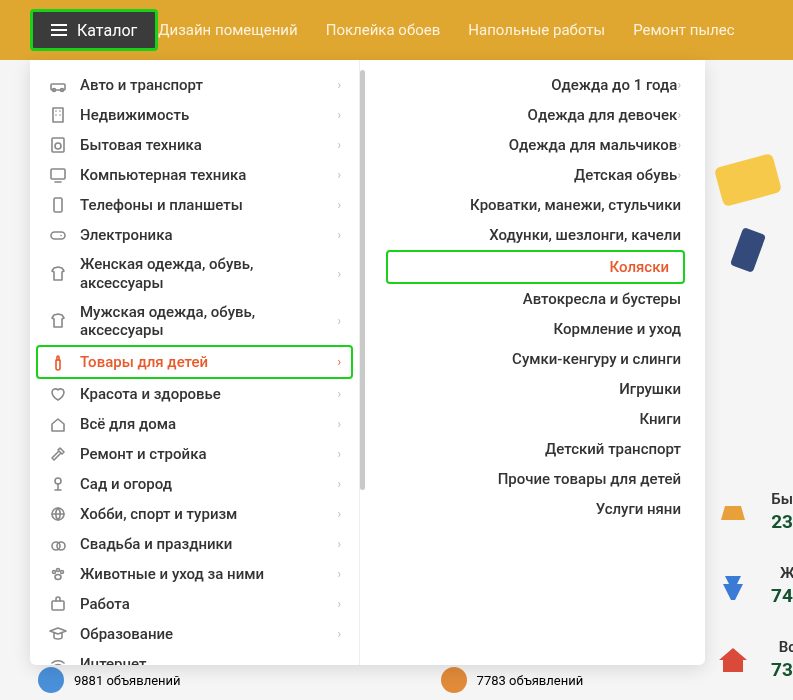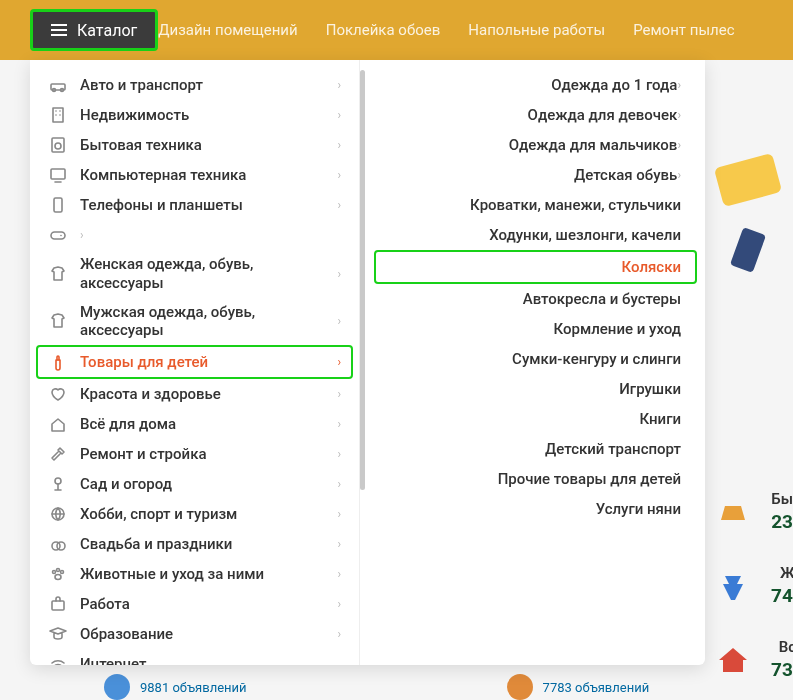--- a/index.html
+++ b/index.html
@@ -140,21 +140,21 @@
     min-height: 30px;
     font-weight: 500;
   }
   .sub-item .chev {
     color: #bbb;
     font-size: 12px;
   }
   .sub-item.highlight {
     border: 2px solid #18d118;
     border-radius: 4px;
-    margin: 0 8px;
+    margin: 0 20px;
     padding: 6px 14px;
   }
   .sub-item.highlight .sub-label { color: #e85a2b; }
 
   .bg-content {
     position: absolute;
     top: 60px;
     left: 0;
     right: 0;
     bottom: 0;
@@ -205,25 +205,25 @@
     font-weight:600;
     color:#333;
     line-height:1.3;
   }
   .bgc-sub { color:#14532d;font-weight:700;font-size:19px; }
   .footer-strip {
     position:absolute;
     bottom:0;left:0;right:0;
     height:40px;
     display:flex;
-    align-items:flex-end;
+    align-items:center;
     gap:260px;
-    padding-left:104px;
+    padding-left:38px;
     font-size:13px;
-    color:#0369a1;
+    color:#000000;
     z-index:2;
   }
   .footer-item { display:flex;align-items:center;gap:10px; }
   .footer-badge { width:26px;height:26px;border-radius:50%;background:#4a90d9; }
   .footer-badge.orange { background:#e08a3a; }
 
   svg { display:block; }
 </style>
 </head>
 <body>
@@ -300,20 +300,21 @@
         <span class="label">Телефоны и планшеты</span>
         <span class="chev">›</span>
       </div>
       <div class="cat-item">
         <span class="icon">
           <svg width="20" height="20" viewBox="0 0 20 20">
             <rect x="3" y="7" width="14" height="7" rx="3.5" stroke="currentColor" stroke-width="1.6" fill="none" stroke-linecap="round" stroke-linejoin="round"></rect>
             <circle cx="13" cy="10.5" r="0.8" fill="currentColor"></circle>
           </svg>
         </span>
+        <span class="label">Электроника</span>
         <span class="chev">›</span>
       </div>
       <div class="cat-item">
         <span class="icon">
           <svg width="20" height="20" viewBox="0 0 20 20">
             <path d="M6 4l4-1 4 1 2 3-2 1v8H6V8L4 7z" stroke="currentColor" stroke-width="1.6" fill="none" stroke-linecap="round" stroke-linejoin="round"></path>
           </svg>
         </span>
         <span class="label">Женская одежда, обувь, аксессуары</span>
         <span class="chev">›</span>

